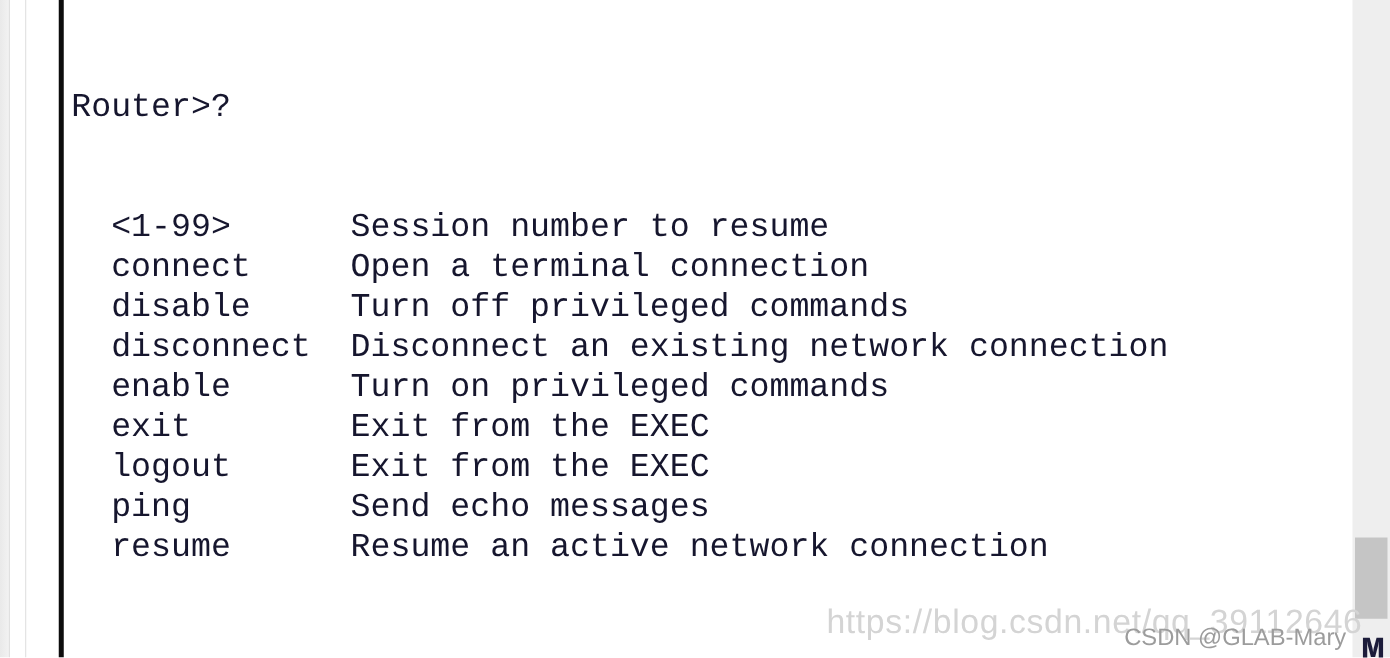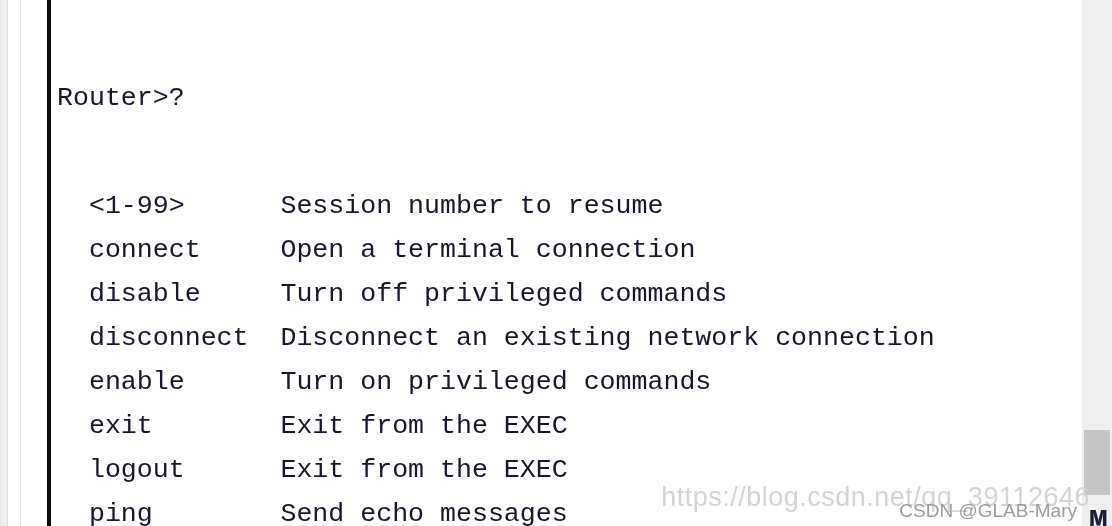--- a/index.html
+++ b/index.html
@@ -33,21 +33,21 @@
   }
   .cli-terminal{
     position:absolute;left:57px;top:6px;width:1020px;height:514px;
     font-family:"Liberation Mono",monospace;
     font-size:26.6px;
     line-height:32px;
     color:var(--text-color);
     white-space:pre;
     cursor:text;
   }
-  .term-line{height:32px;white-space:pre;margin-top:12px;}
+  .term-line{height:32px;white-space:pre;}
   .scrollbar-track{
     position:absolute;right:0;top:0;width:30px;height:526px;
     background:var(--scroll-track);
   }
   .scrollbar-thumb{
     position:absolute;left:2px;top:430px;width:26px;height:65px;
     background:var(--scroll-thumb);
   }
   .watermark-url{
     position:absolute;top:482px;right:22px;

